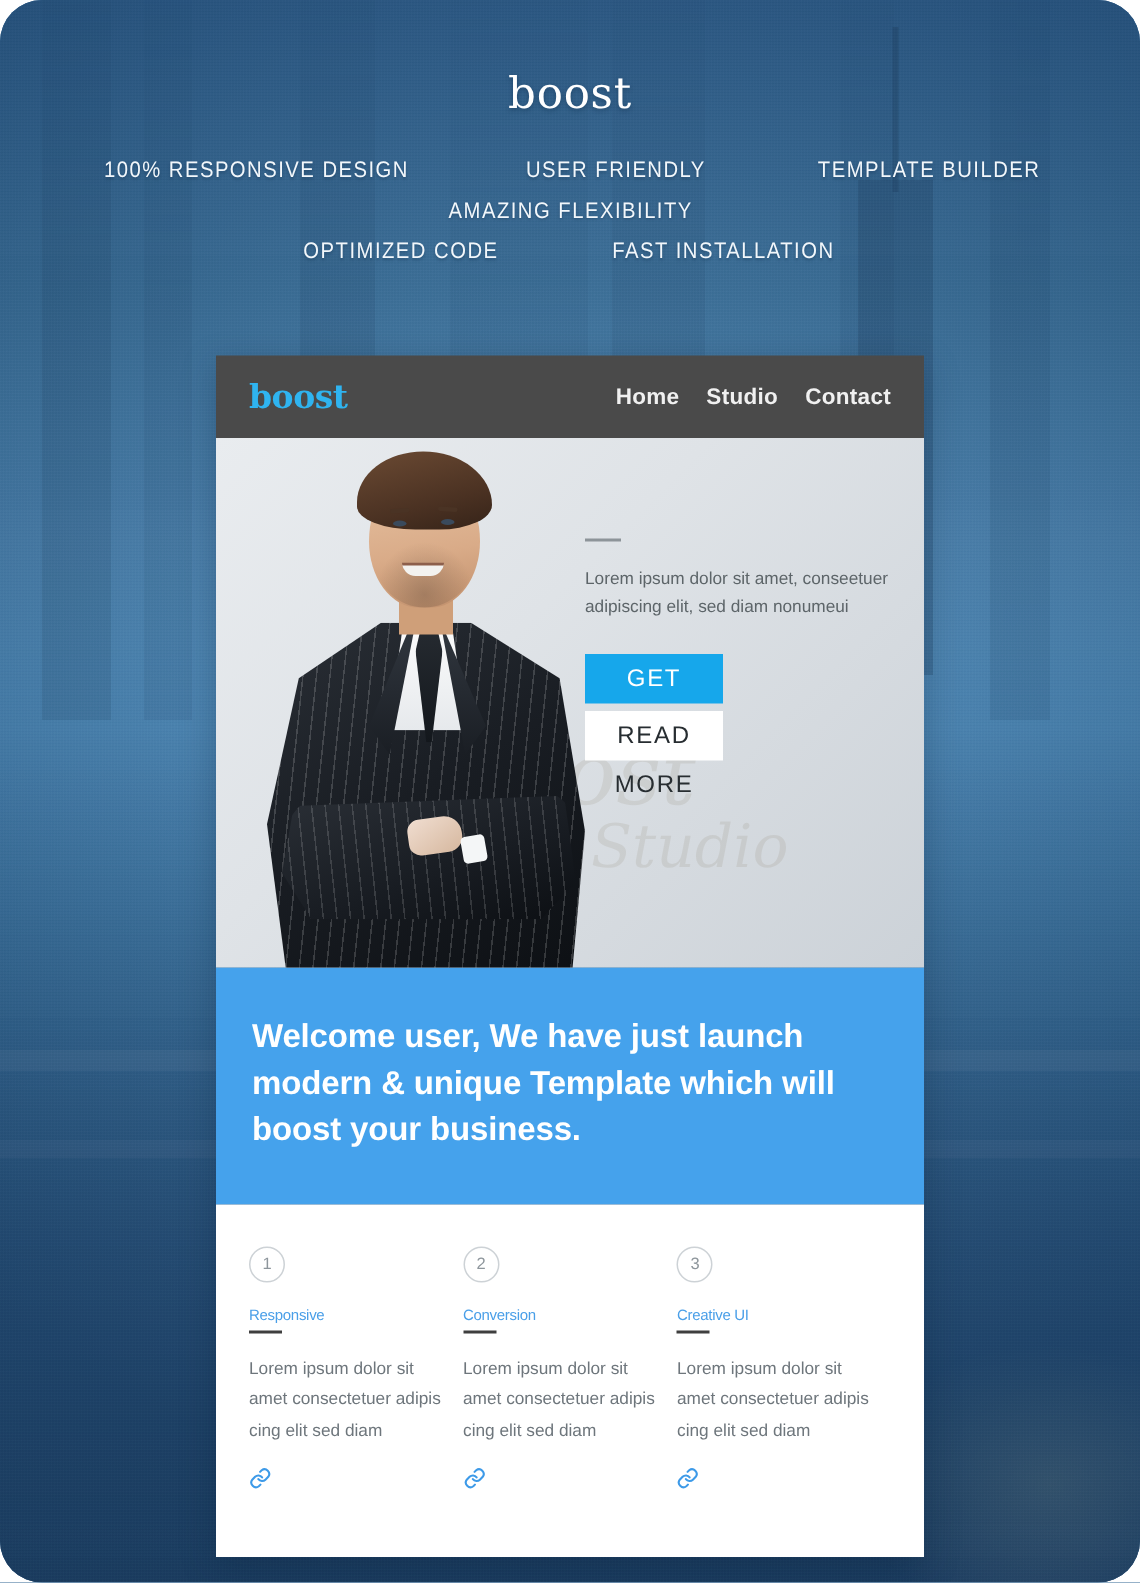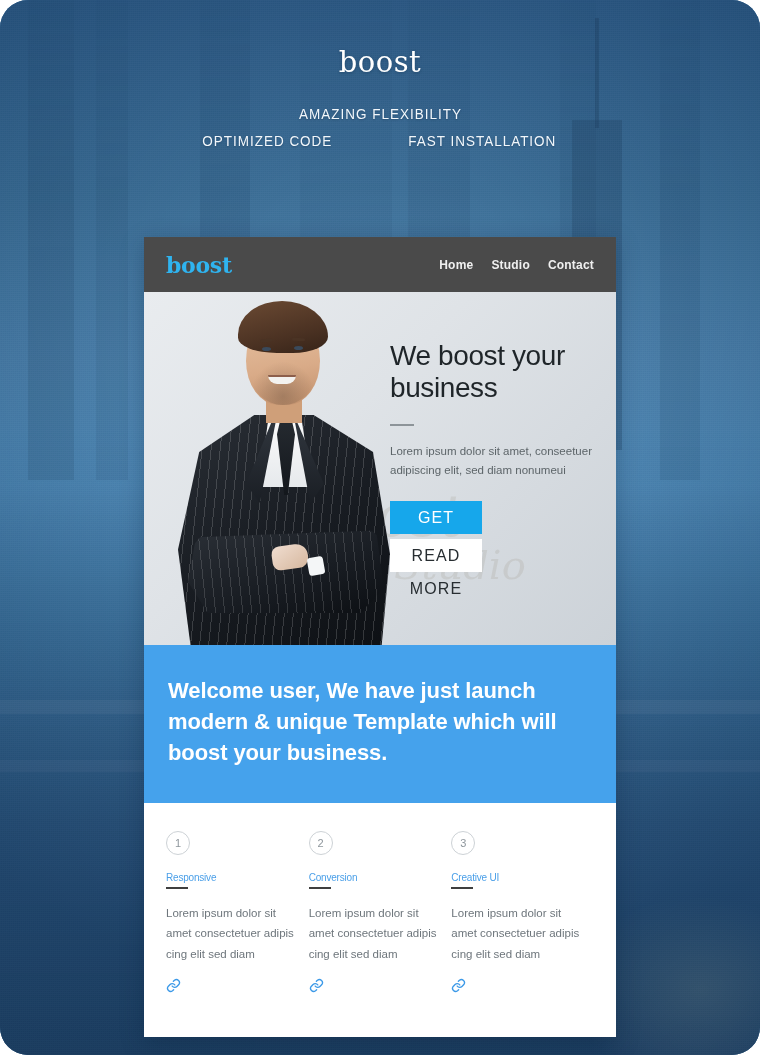--- a/index.html
+++ b/index.html
@@ -106,21 +106,21 @@
     height:55px; background:#4a4a4a;
     display:flex; align-items:center; justify-content:space-between;
     padding:0 22px;
   }
   .tpl-logo{
     font-family:"DejaVu Serif", serif;
     font-size:22px; font-weight:700; color:#2fb4f0; letter-spacing:-.3px;
   }
   .tpl-links{ display:flex; gap:18px; }
   .tpl-link{
-    font-size:12px; font-weight:700; color:#f0f0f0; letter-spacing:.2px;
+    font-size:15px; font-weight:700; color:#f0f0f0; letter-spacing:.2px;
     text-decoration:none; cursor:pointer;
   }
 
   
   .tpl-hero{
     position:relative; height:353px; overflow:hidden;
     background:linear-gradient(135deg,#e9ecef 0%,#dfe3e7 40%,#ccd2d8 100%);
   }
   .hero-watermark{
     position:absolute; inset:0; opacity:.10; pointer-events:none;
@@ -277,20 +277,25 @@
   <div class="bg-lower"></div>
   <div class="bg-rail"></div>
   <div class="bg-rail bg-rail2"></div>
   <div class="bg-grain"></div>
   <div class="bg-vignette"></div>
 
   <div class="banner">
     <div class="banner-title">boost</div>
 
     <div class="feature-rows">
+      <div class="feature-row">
+        <div class="feature-item">100% RESPONSIVE DESIGN</div>
+        <div class="feature-item">USER FRIENDLY</div>
+        <div class="feature-item">TEMPLATE BUILDER</div>
+      </div>
       <div class="feature-row">
         <div class="feature-item">AMAZING FLEXIBILITY</div>
       </div>
       <div class="feature-row">
         <div class="feature-item">OPTIMIZED CODE</div>
         <div class="feature-item">FAST INSTALLATION</div>
       </div>
     </div>
   </div>
 
@@ -326,21 +331,20 @@
         <div class="face-brow r"></div>
         <div class="face-eye l"></div>
         <div class="face-eye r"></div>
         <div class="face-mouth"></div>
         <div class="man-arms"></div>
         <div class="man-hand"></div>
         <div class="man-cuff"></div>
       </div>
 
       <div class="hero-copy">
-        <div class="hero-h1">We boost your business</div>
         <div class="hero-rule"></div>
         <div class="hero-sub">Lorem ipsum dolor sit amet, conseetuer adipiscing elit, sed diam nonumeui</div>
         <div class="hero-btns">
           <button class="btn btn-primary">GET SERVICE</button>
           <button class="btn btn-secondary">READ MORE</button>
         </div>
       </div>
     </div>
 
     <div class="tpl-welcome">

